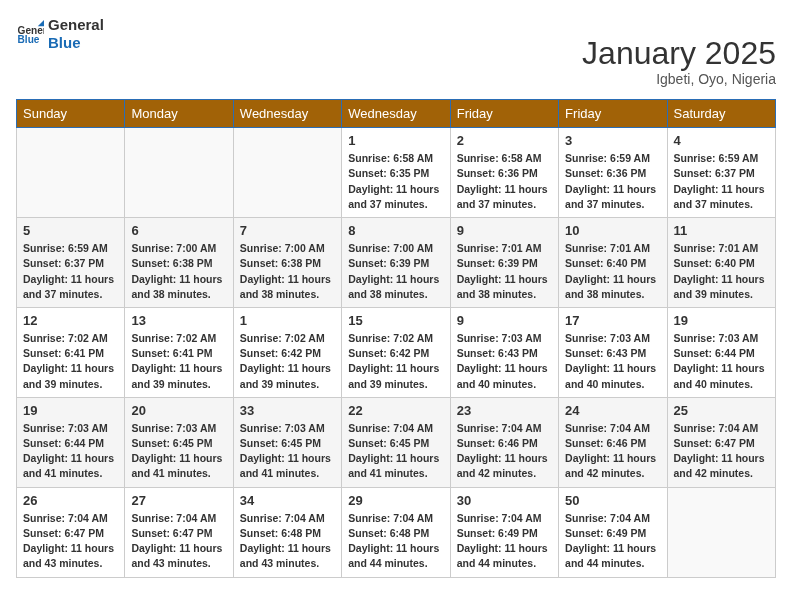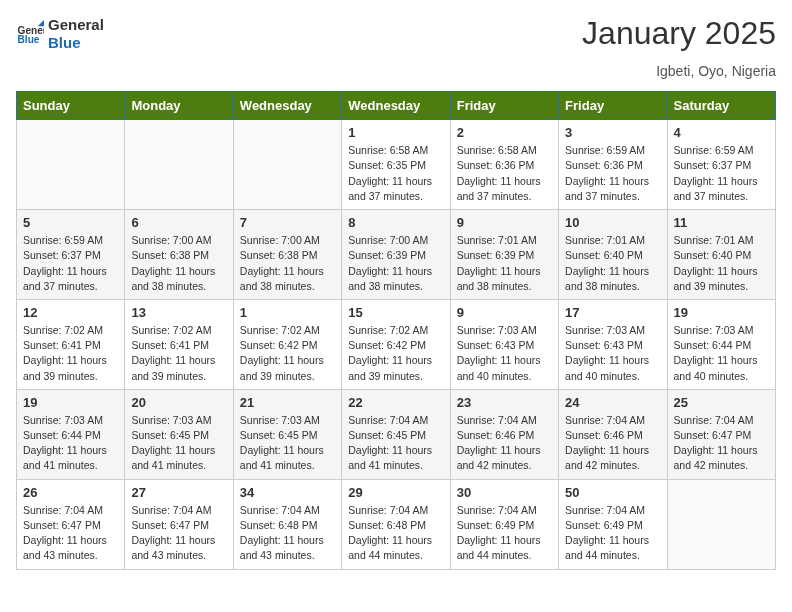--- a/index.html
+++ b/index.html
@@ -26,38 +26,38 @@
       height: 28px;
     }
     .title-block {
       text-align: right;
     }
     .month-title {
       font-size: 32px;
       font-weight: 300;
       color: #333;
       line-height: 1.1;
+      margin-top: 20px;
     }
     .location {
       font-size: 14px;
       color: #555;
-      margin-top: 12px;
     }
     .calendar-table {
       width: 100%;
       border-collapse: collapse;
       font-size: 11px;
     }
     .calendar-table thead th {
-      background-color: #4d7c0f;
+      background-color: #a16207;
       color: #fff;
       padding: 6px 6px;
       text-align: left;
       font-size: 13px;
-      font-weight: bold;
+      font-weight: normal;
       border: 1px solid #2a6db5;
     }
     .calendar-table tbody td {
       border: 1px solid #ccc;
       vertical-align: top;
       padding: 5px 6px;
       width: calc(100% / 7);
       min-height: 80px;
       background: #fff;
     }
@@ -67,20 +67,21 @@
     .day-number {
       font-size: 13px;
       font-weight: bold;
       color: #333;
       margin-bottom: 3px;
     }
     .day-info {
       color: #333;
       font-size: 10.5px;
       line-height: 1.45;
+      font-weight: bold;
     }
     .empty-cell {
       background: #f9f9f9 !important;
     }
   </style>
 </head>
 <body>
 
 <div class="header">
   <div class="logo">
@@ -197,21 +198,21 @@
       <tr>
         <td>
           <div class="day-number">19</div>
           <div class="day-info">Sunrise: 7:03 AM<br>Sunset: 6:44 PM<br>Daylight: 11 hours<br>and 41 minutes.</div>
         </td>
         <td>
           <div class="day-number">20</div>
           <div class="day-info">Sunrise: 7:03 AM<br>Sunset: 6:45 PM<br>Daylight: 11 hours<br>and 41 minutes.</div>
         </td>
         <td>
-          <div class="day-number">21</div>
+          <div class="day-number">33</div>
           <div class="day-info">Sunrise: 7:03 AM<br>Sunset: 6:45 PM<br>Daylight: 11 hours<br>and 41 minutes.</div>
         </td>
         <td>
           <div class="day-number">22</div>
           <div class="day-info">Sunrise: 7:04 AM<br>Sunset: 6:45 PM<br>Daylight: 11 hours<br>and 41 minutes.</div>
         </td>
         <td>
           <div class="day-number">23</div>
           <div class="day-info">Sunrise: 7:04 AM<br>Sunset: 6:46 PM<br>Daylight: 11 hours<br>and 42 minutes.</div>
         </td>

